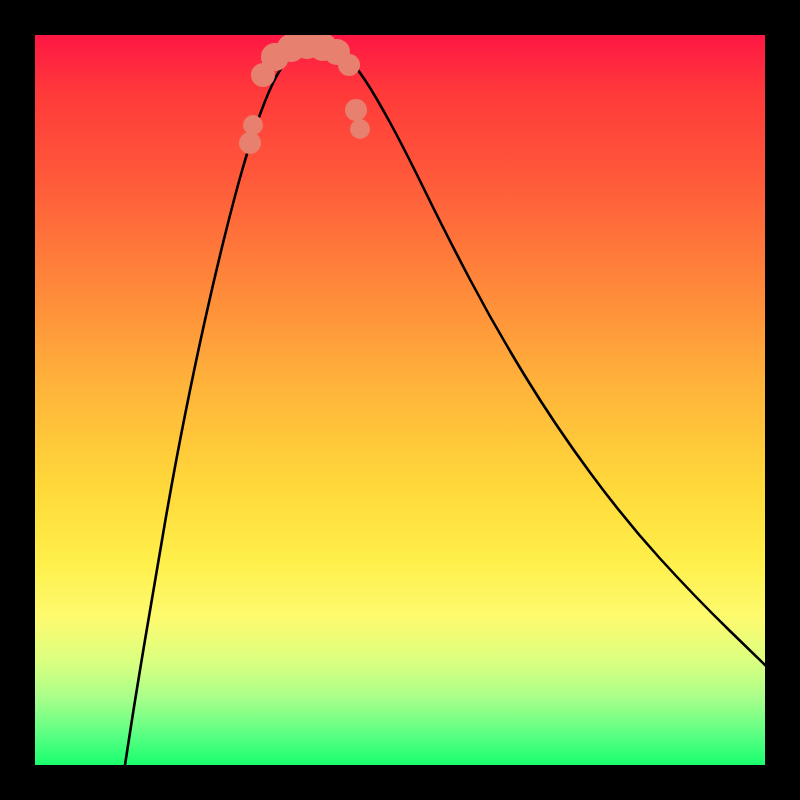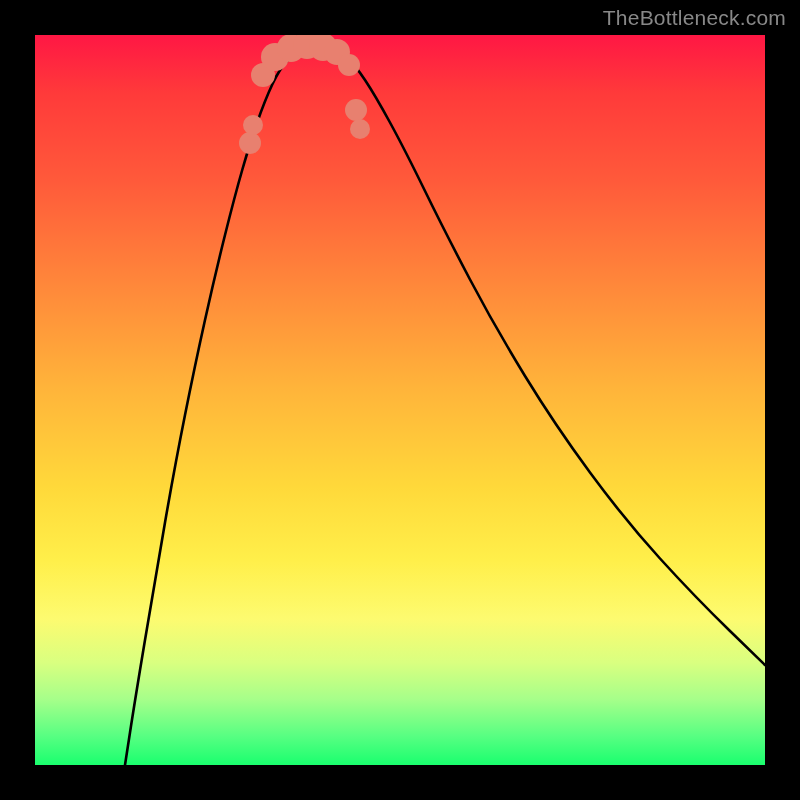--- a/index.html
+++ b/index.html
@@ -76,14 +76,13 @@
           <circle cx="256" cy="13" r="14" fill="#e8806f"></circle>
           <circle cx="272" cy="10" r="14" fill="#e8806f"></circle>
           <circle cx="288" cy="12" r="14" fill="#e8806f"></circle>
           <circle cx="302" cy="17" r="13" fill="#e8806f"></circle>
           <circle cx="314" cy="30" r="11" fill="#e8806f"></circle>
           <circle cx="321" cy="75" r="11" fill="#e8806f"></circle>
           <circle cx="325" cy="94" r="10" fill="#e8806f"></circle>
         </g>
     </svg>
   </div>
-  <div class="watermark">TheBottleneck.com</div>
 </div>
 
 </body></html>

